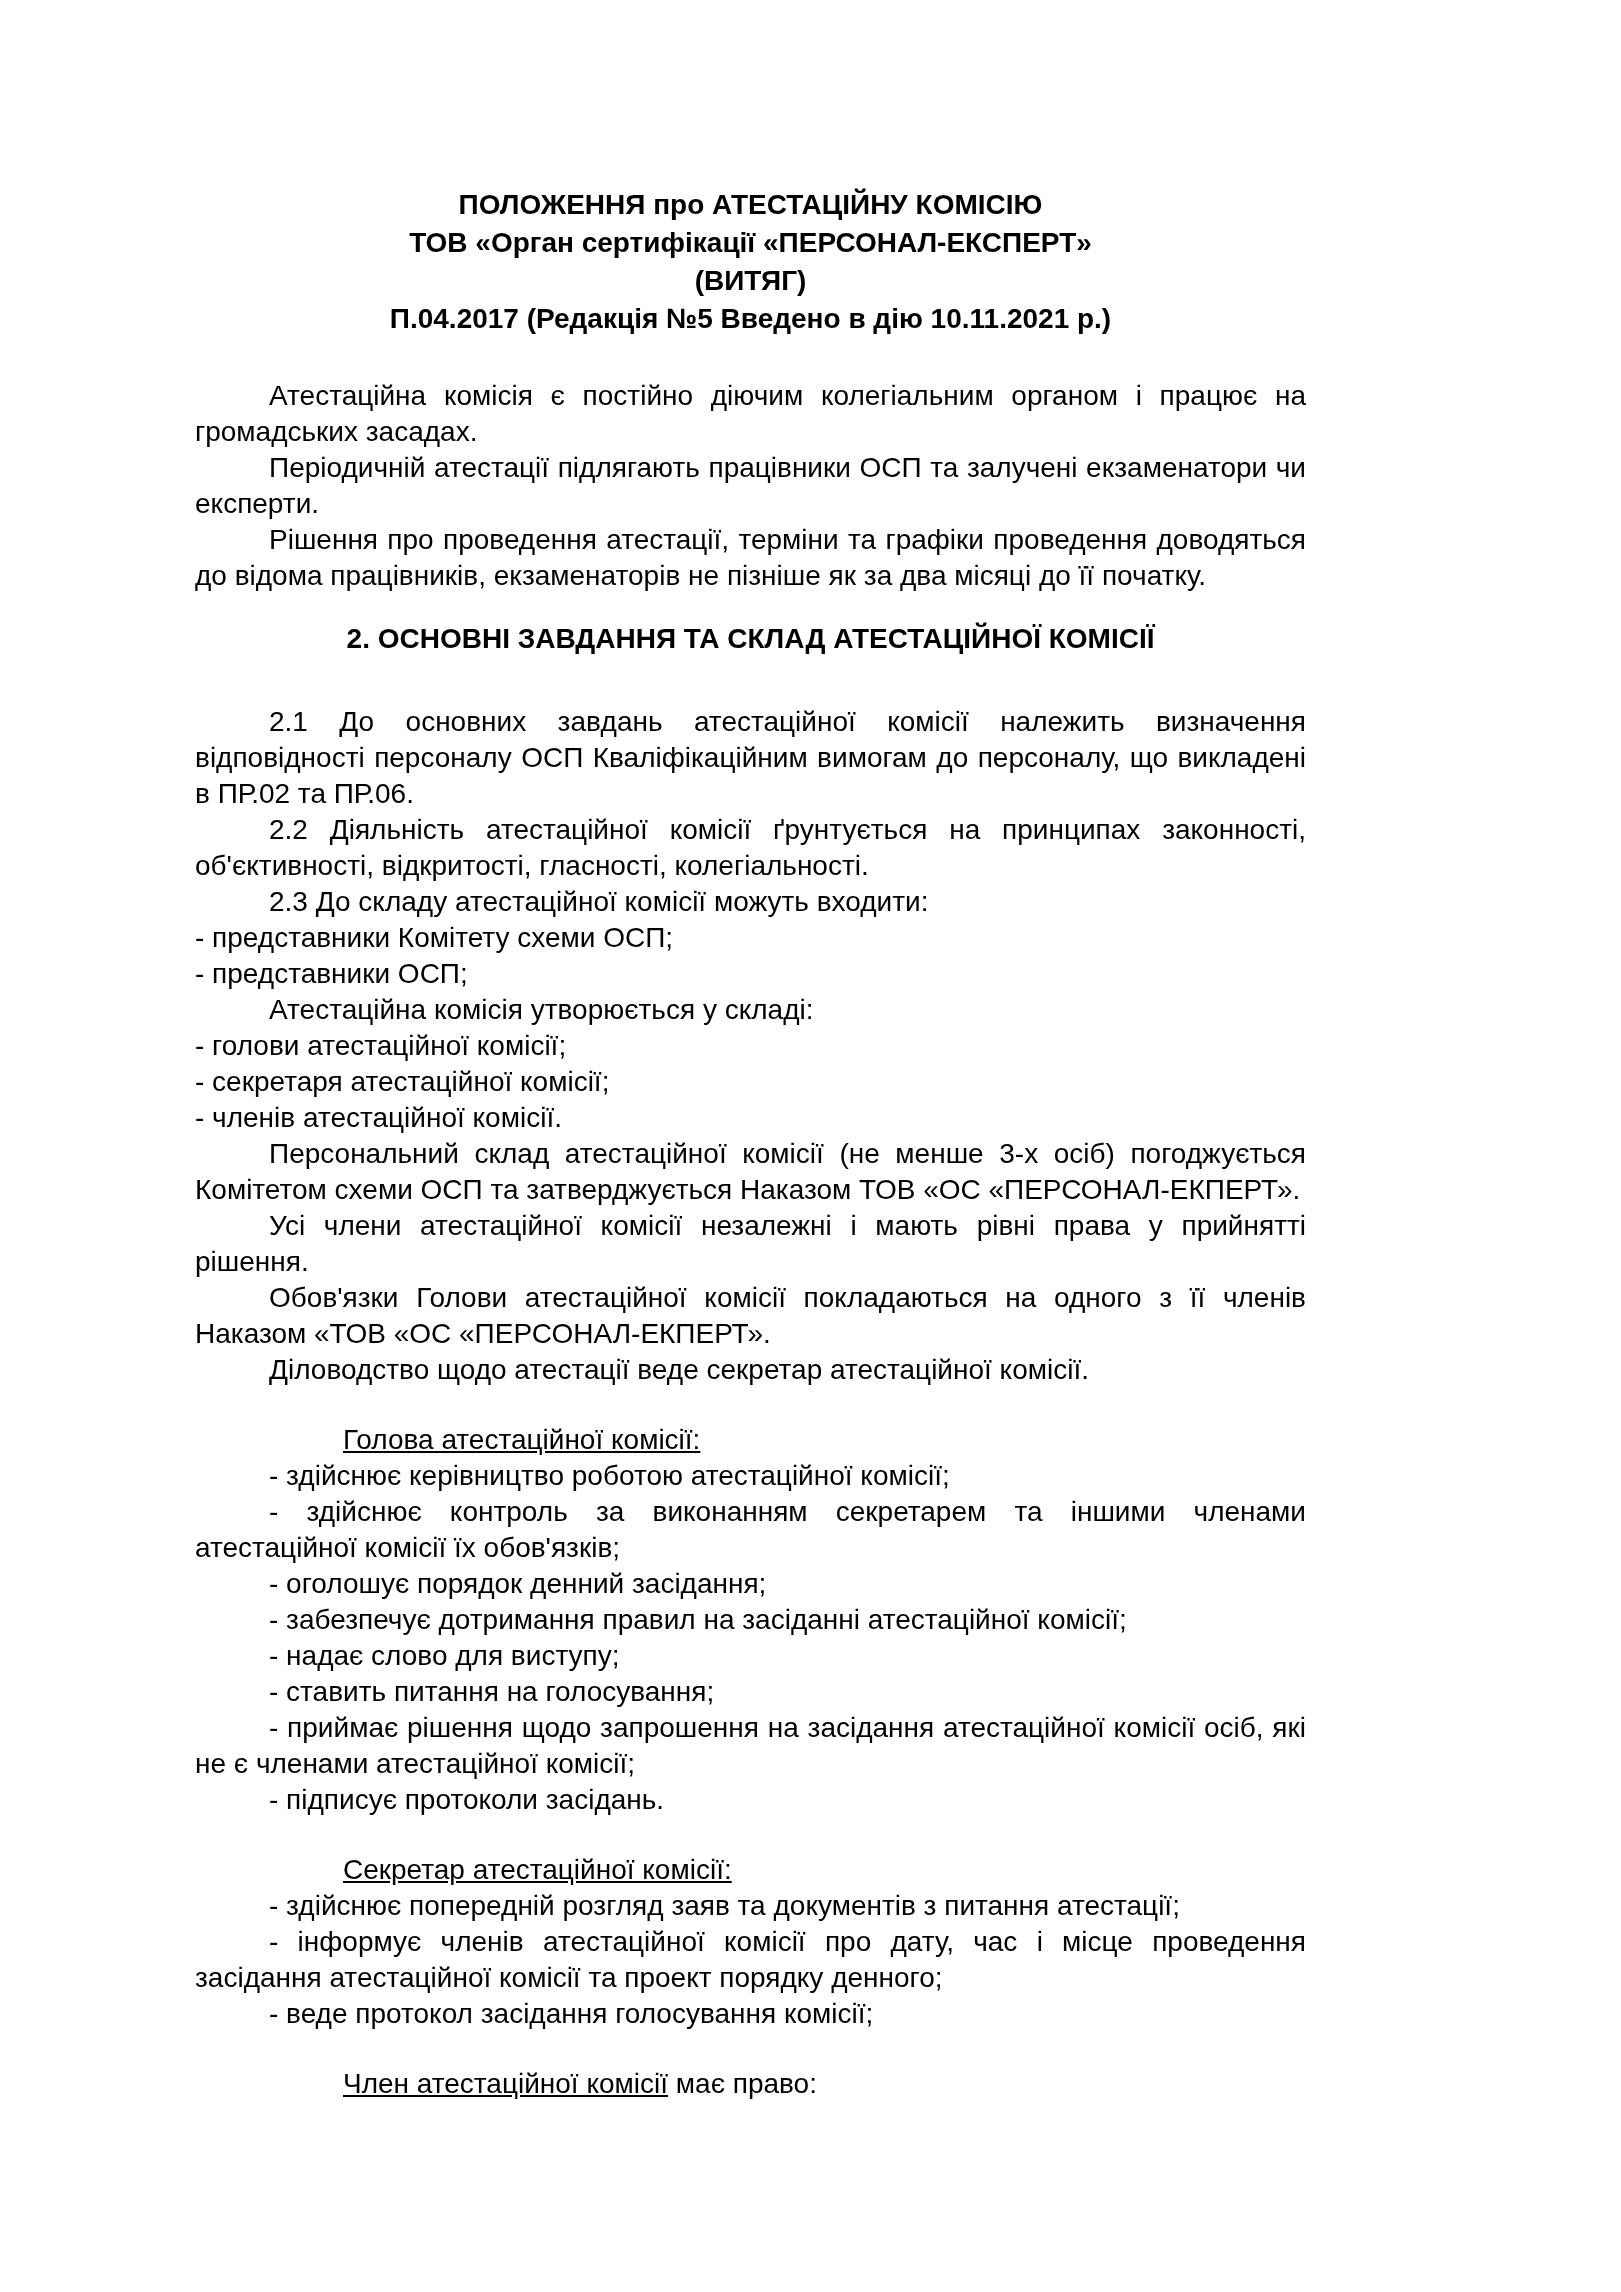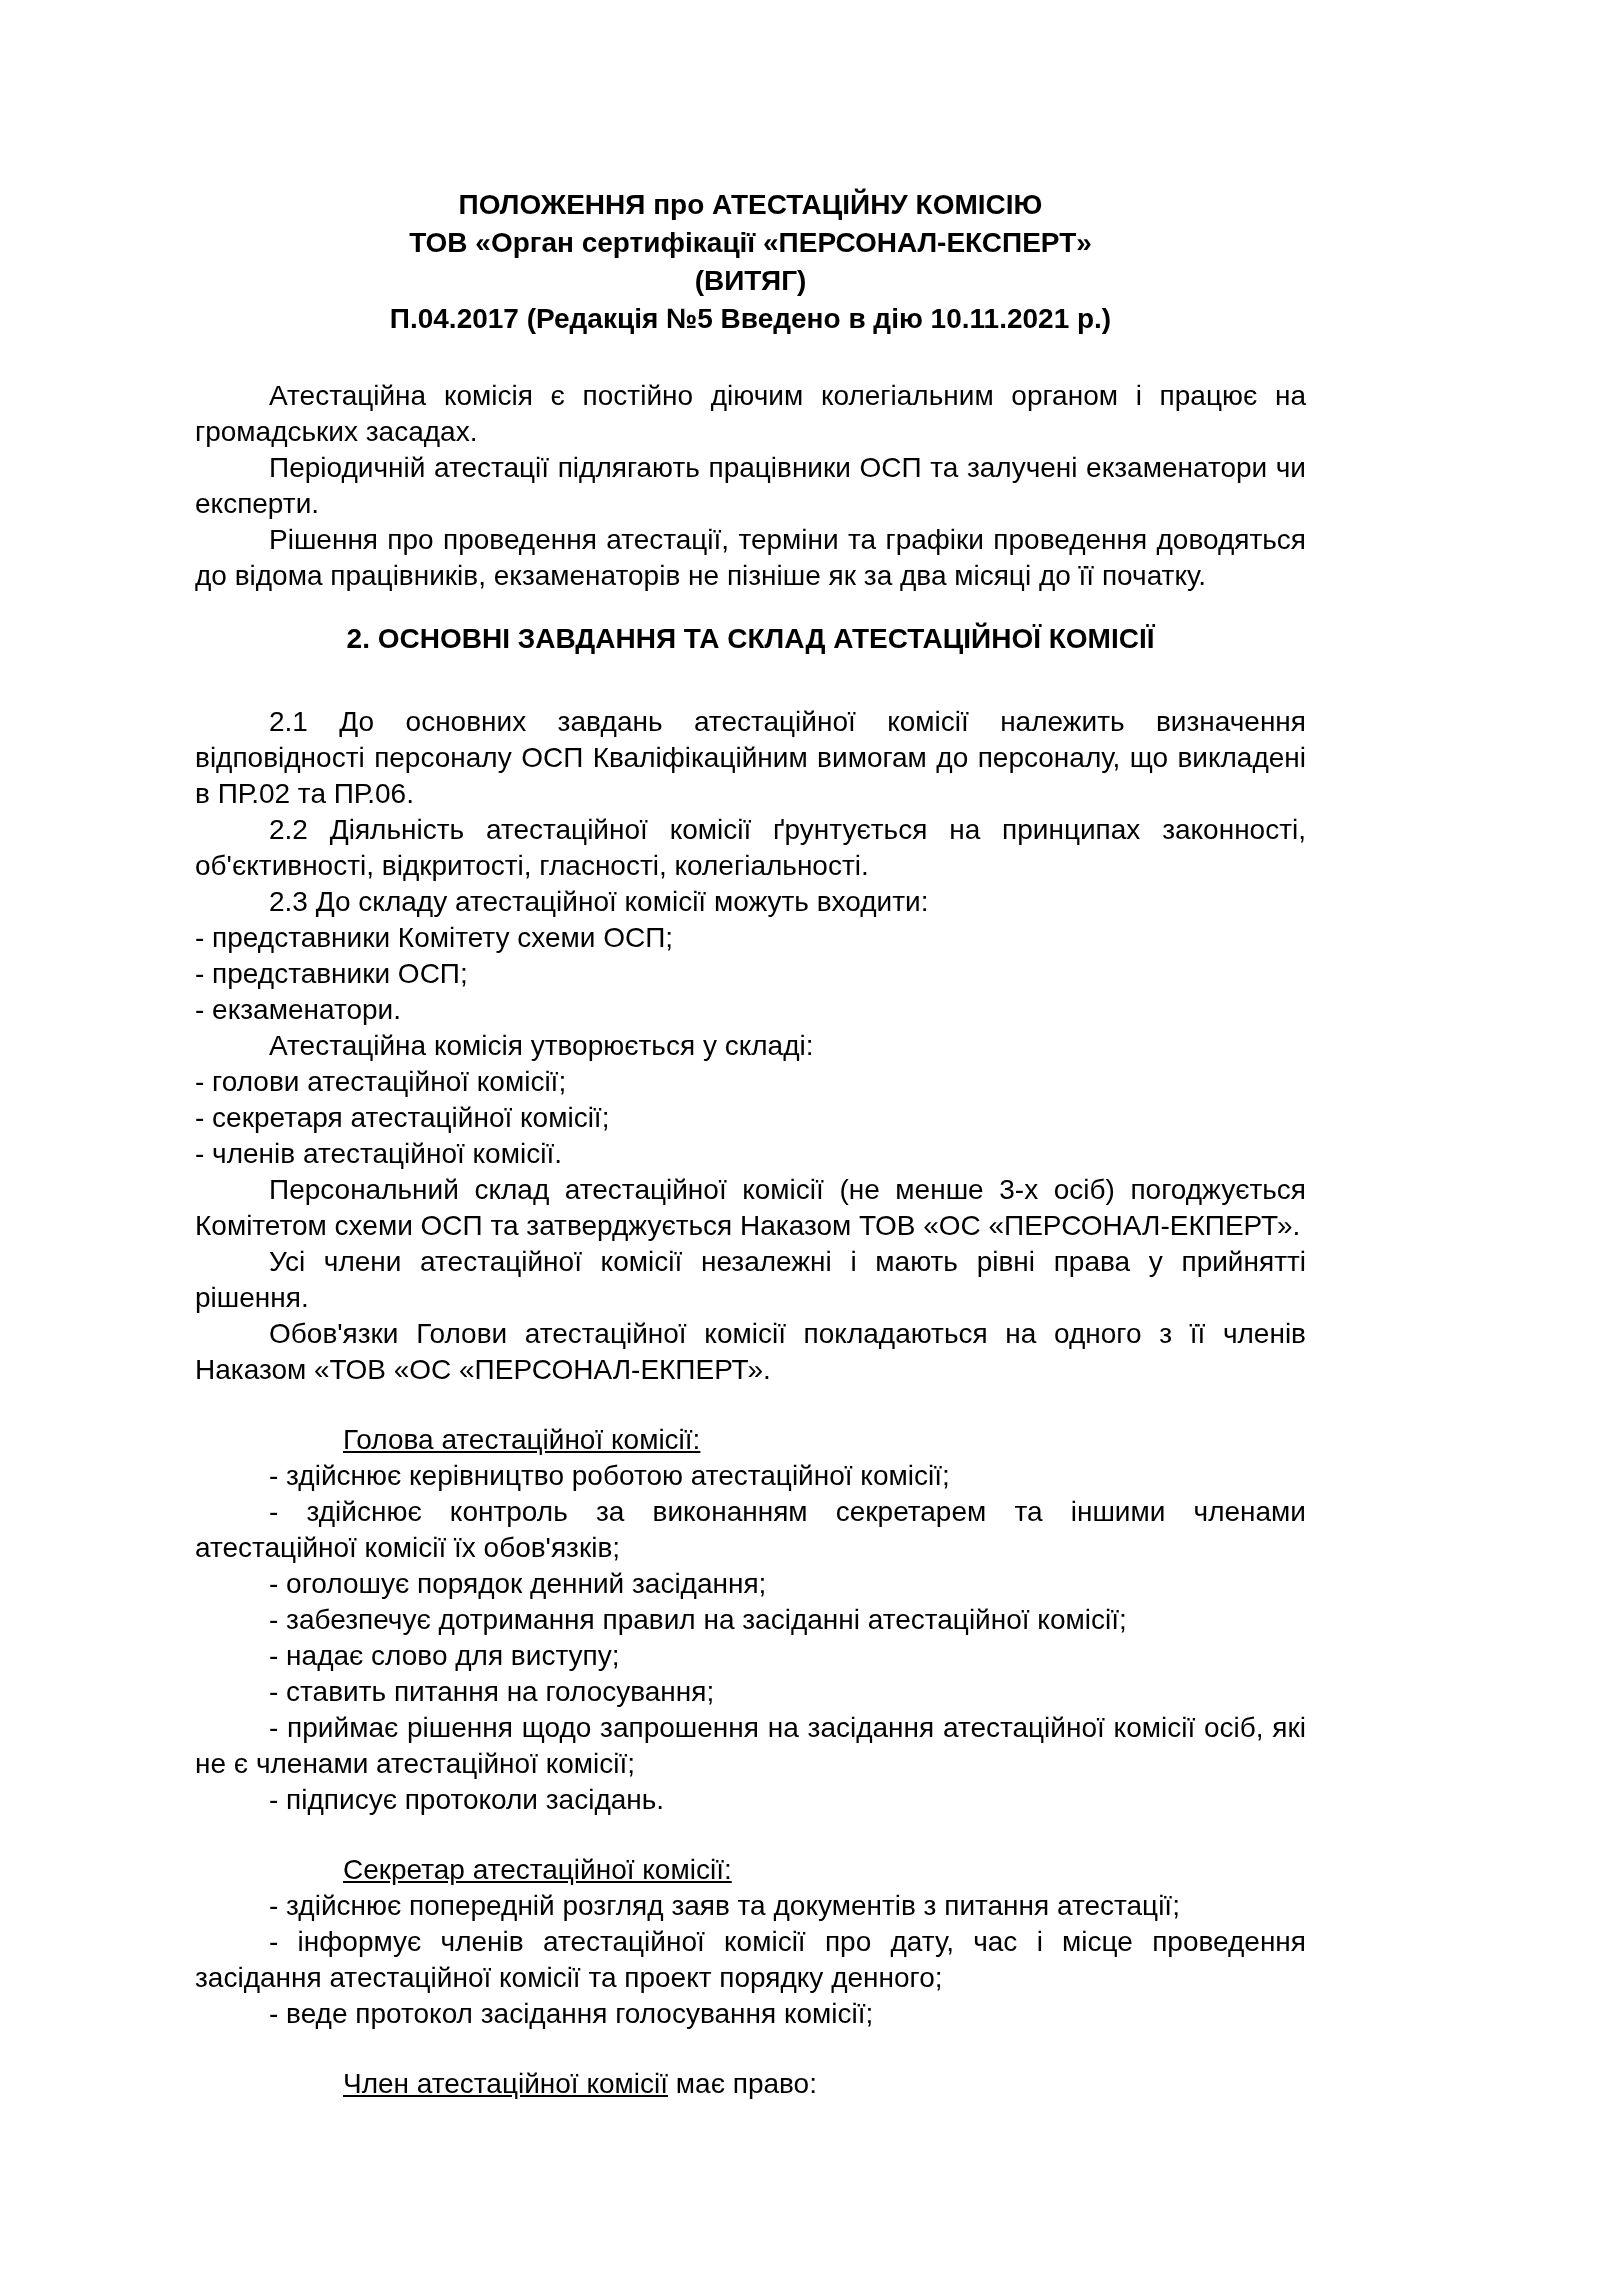--- a/index.html
+++ b/index.html
@@ -81,31 +81,31 @@
     <p class="para">Рішення про проведення атестації, терміни та графіки проведення доводяться до відома працівників, екзаменаторів не пізніше як за два місяці до її початку.</p>
 
     <h2 class="sec-heading">2. ОСНОВНІ ЗАВДАННЯ ТА СКЛАД АТЕСТАЦІЙНОЇ КОМІСІЇ</h2>
 
     <p class="para">2.1 До основних завдань атестаційної комісії належить визначення відповідності персоналу ОСП Кваліфікаційним вимогам до персоналу, що викладені в ПР.02 та ПР.06.</p>
     <p class="para">2.2 Діяльність атестаційної комісії ґрунтується на принципах законності, об'єктивності, відкритості, гласності, колегіальності.</p>
     <p class="para">2.3 До складу атестаційної комісії можуть входити:</p>
 
     <p class="li1">- представники Комітету схеми ОСП;</p>
     <p class="li1">- представники ОСП;</p>
-    <p class="li1">- екзаменатори.</p>
 
     <p class="para">Атестаційна комісія утворюється у складі:</p>
 
     <p class="li2">- голови атестаційної комісії;</p>
     <p class="li2">- секретаря атестаційної комісії;</p>
     <p class="li2">- членів атестаційної комісії.</p>
 
     <p class="para">Персональний склад атестаційної комісії (не менше 3-х осіб) погоджується Комітетом схеми ОСП та затверджується Наказом ТОВ «ОС «ПЕРСОНАЛ-ЕКПЕРТ».</p>
     <p class="para">Усі члени атестаційної комісії незалежні і мають рівні права у прийнятті рішення.</p>
     <p class="para">Обов'язки Голови атестаційної комісії покладаються на одного з її членів Наказом «ТОВ «ОС «ПЕРСОНАЛ-ЕКПЕРТ».</p>
+    <p class="para">Діловодство щодо атестації веде секретар атестаційної комісії.</p>
 
     <p class="para subhead"><span class="u">Голова атестаційної комісії:</span></p>
     <p class="para">- здійснює керівництво роботою атестаційної комісії;</p>
     <p class="para">- здійснює контроль за виконанням секретарем та іншими членами атестаційної комісії їх обов'язків;</p>
     <p class="para">- оголошує порядок денний засідання;</p>
     <p class="para">- забезпечує дотримання правил на засіданні атестаційної комісії;</p>
     <p class="para">- надає слово для виступу;</p>
     <p class="para">- ставить питання на голосування;</p>
     <p class="para">- приймає рішення щодо запрошення на засідання атестаційної комісії осіб, які не є членами атестаційної комісії;</p>
     <p class="para">- підписує протоколи засідань.</p>

